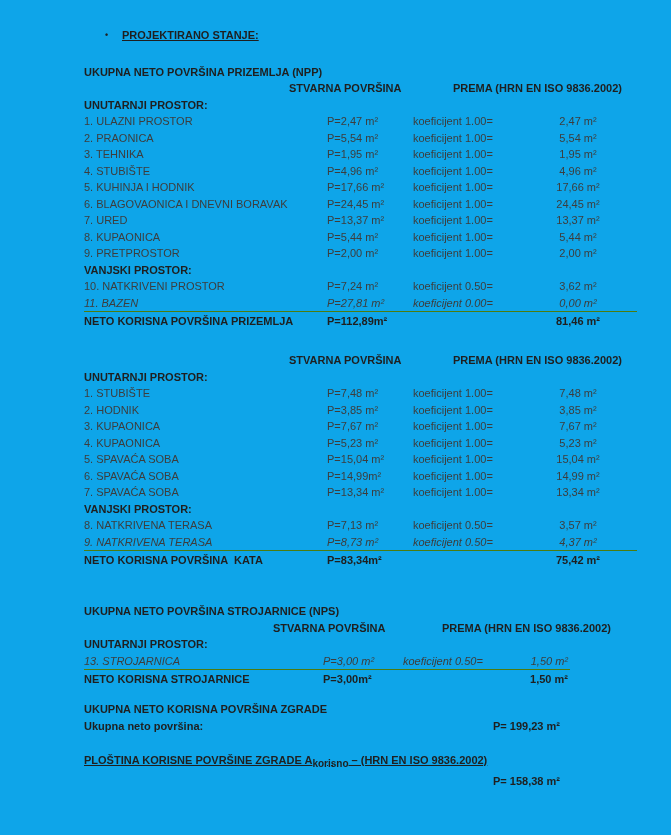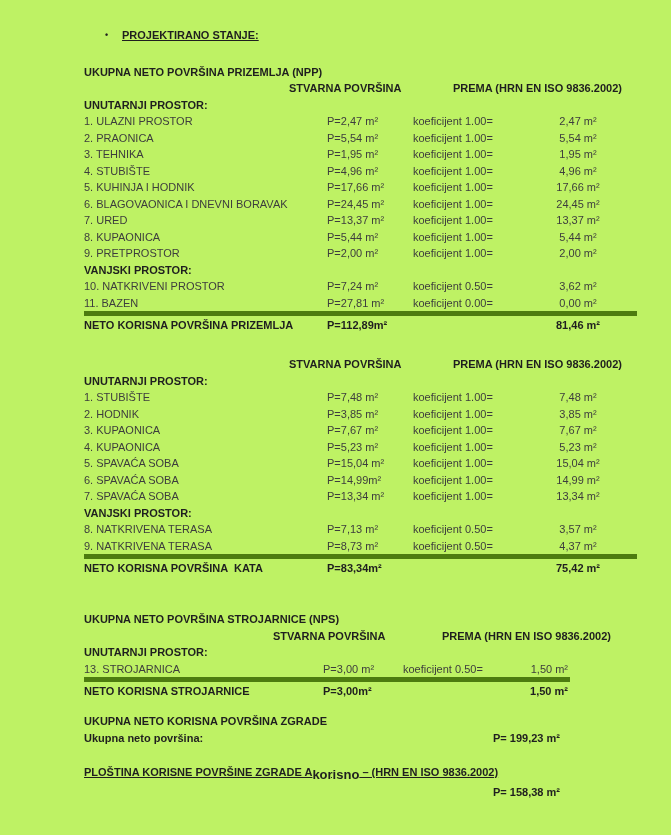--- a/index.html
+++ b/index.html
@@ -1,21 +1,21 @@
 <!DOCTYPE html>
 <html><head>
 <meta charset="utf-8">
 <style>
   html,body { margin:0; padding:0; background:#ffffff; }
   .page {
     position:relative;
     width:671px; height:835px;
     box-sizing:border-box;
     padding:27px 20px 0 84px;
-    background:#bef264;
+    background:#0ea5e9;
     font-family:"Liberation Sans", sans-serif;
     font-size:11px;
     line-height:16.5px;
     color:#3d3d3d;
     overflow:hidden;
   }
   .bold { font-weight:bold; color:#1f1f1f; }
 
   
   .bullet-line { margin-left:21px; font-weight:bold; color:#1f1f1f; }
@@ -34,30 +34,30 @@
   .narrow .h-stvarna { left:189px; }
   .narrow .h-prema   { left:358px; }
 
   .group-heading { font-weight:bold; color:#1f1f1f; height:16.5px; }
 
   .row { display:grid; grid-template-columns:243px 86px 106px 1fr; width:553px; height:16.5px; }
   .narrow .row { grid-template-columns:239px 80px 90px 1fr; width:486px; }
   .row > span { white-space:pre; overflow:visible; }
   .cell-result { text-align:center; }
   .narrow .cell-result { text-align:right; padding-right:2px; }
-  .row.underlined { border-bottom:5px solid #4d7c0f; }
+  .row.underlined { border-bottom:1px solid #4d7c0f;font-style:italic; }
   .row.total { font-weight:bold; color:#1f1f1f; height:19px; line-height:19.5px; }
 
   
   .summary-block { margin-top:12px; }
   .korisna-block { margin-top:18px; }
   .kv-line { position:relative; height:16.5px; }
   .kv-value { position:absolute; left:409px; top:0; font-weight:bold; color:#1f1f1f; white-space:pre; }
   .u { text-decoration:underline; }
-  sub { font-size:13px; }
+  sub { font-size:10px; }
 </style>
 </head>
 <body>
 
 <div class="page">
 
   <div class="bullet-line">
     <span class="bullet-glyph">•</span><span class="bullet-text">PROJEKTIRANO STANJE:</span>
   </div>
 

